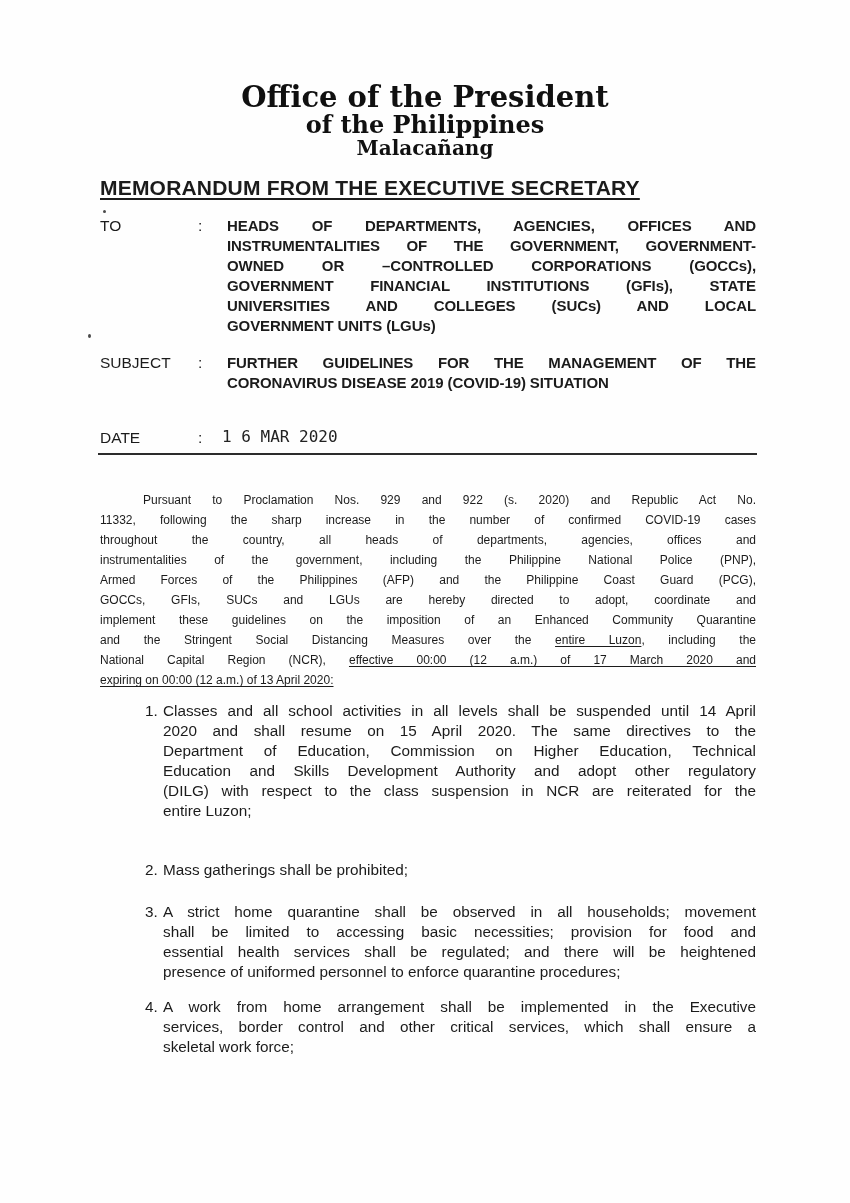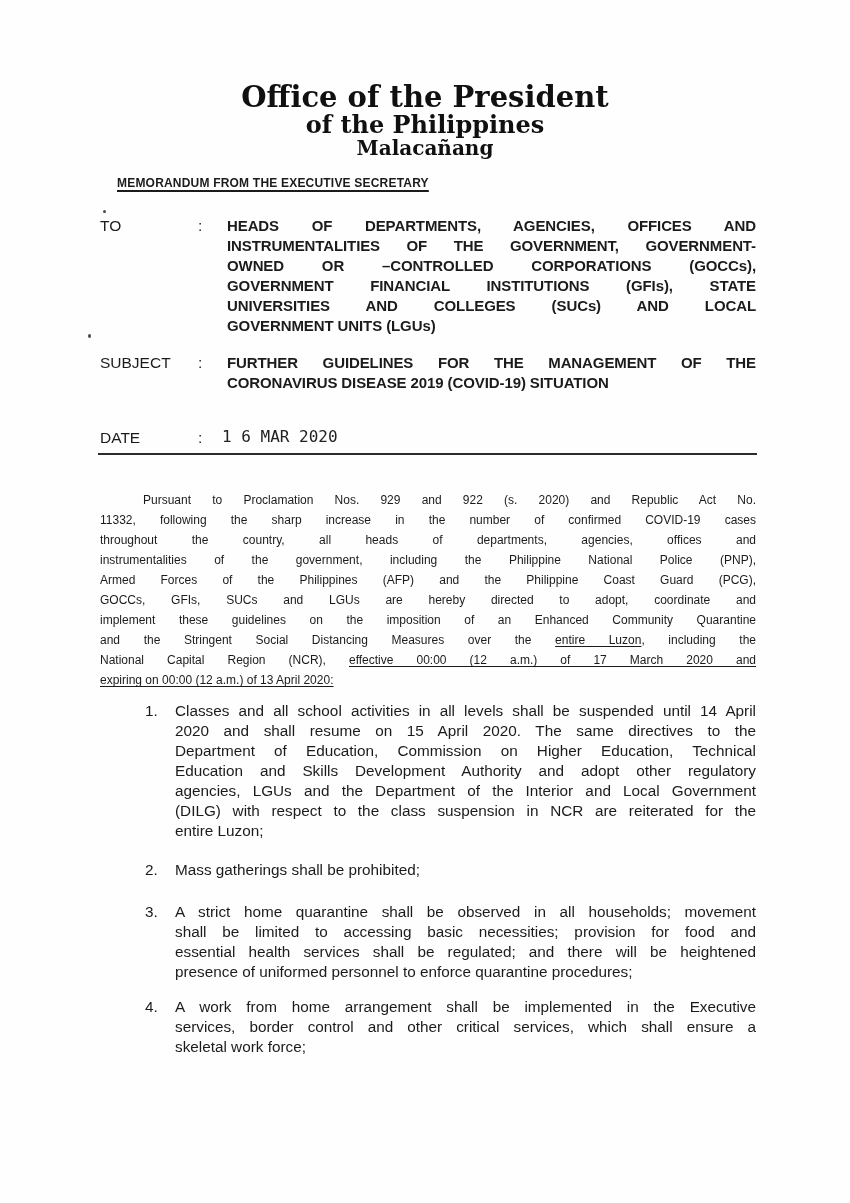--- a/index.html
+++ b/index.html
@@ -23,22 +23,22 @@
   .letterhead {
     position: absolute; top: 83px; left: 0; width: 850px;
     text-align: center; font-family: "DejaVu Serif", serif;
     font-weight: bold; color: #101010;
   }
   .lh1 { font-size: 29px; line-height: 29px; }
   .lh2 { font-size: 24px; line-height: 25px; }
   .lh3 { font-size: 20px; line-height: 22px; }
 
   .memo-title {
-    position: absolute; left: 117px; top: 176px;
-    font-size: 12px; font-weight: bold; letter-spacing: 0.2px;
+    position: absolute; left: 100px; top: 176px;
+    font-size: 21px; font-weight: bold; letter-spacing: 0.2px;
     text-decoration: underline; text-decoration-thickness: 1.5px;
     text-underline-offset: 3px;
   }
 
   
   .meta-row { position: absolute; left: 100px; width: 656px; }
   .to-row { top: 216px; }
   .subject-row { top: 353px; }
   .date-row { top: 428px; height: 26px; }
   .meta-label { position: absolute; left: 0; top: 0; font-size: 15.5px; line-height: 20px; }
@@ -55,21 +55,21 @@
   
   .jl { text-align: justify; text-align-last: justify; line-height: 20px; height: 20px; overflow: hidden; }
   .ll { text-align: left; line-height: 20px; height: 20px; overflow: hidden; }
   .indent { text-indent: 43px; }
   .u { text-decoration: underline; text-underline-offset: 2px; }
 
   .intro { position: absolute; left: 100px; top: 490px; width: 656px; font-size: 12px; }
 
   .item { position: absolute; left: 145px; width: 611px; font-size: 15.3px; }
   .item .num { position: absolute; left: 0; top: 0; line-height: 20px; }
-  .item-lines { margin-left: 30px; }
+  .item-lines { margin-left: 18px; }
   .item1 { top: 701px; }
   .item2 { top: 860px; }
   .item3 { top: 902px; }
   .item4 { top: 997px; }
 </style>
 </head>
 <body>
 
 <div class="page">
 
@@ -127,21 +127,20 @@
     <div class="ll"><span class="u">expiring on 00:00 (12 a.m.) of 13 April 2020:</span></div>
   </section>
 
   <section class="item item1">
     <span class="num">1.</span>
     <div class="item-lines">
       <div class="jl">Classes and all school activities in all levels shall be suspended until 14 April</div>
       <div class="jl">2020 and shall resume on 15 April 2020. The same directives to the</div>
       <div class="jl">Department of Education, Commission on Higher Education, Technical</div>
       <div class="jl">Education and Skills Development Authority and adopt other regulatory</div>
-      <div class="jl">agencies, LGUs and the Department of the Interior and Local Government</div>
       <div class="jl">(DILG) with respect to the class suspension in NCR are reiterated for the</div>
       <div class="ll">entire Luzon;</div>
     </div>
   </section>
 
   <section class="item item2">
     <span class="num">2.</span>
     <div class="item-lines">
       <div class="ll">Mass gatherings shall be prohibited;</div>
     </div>

